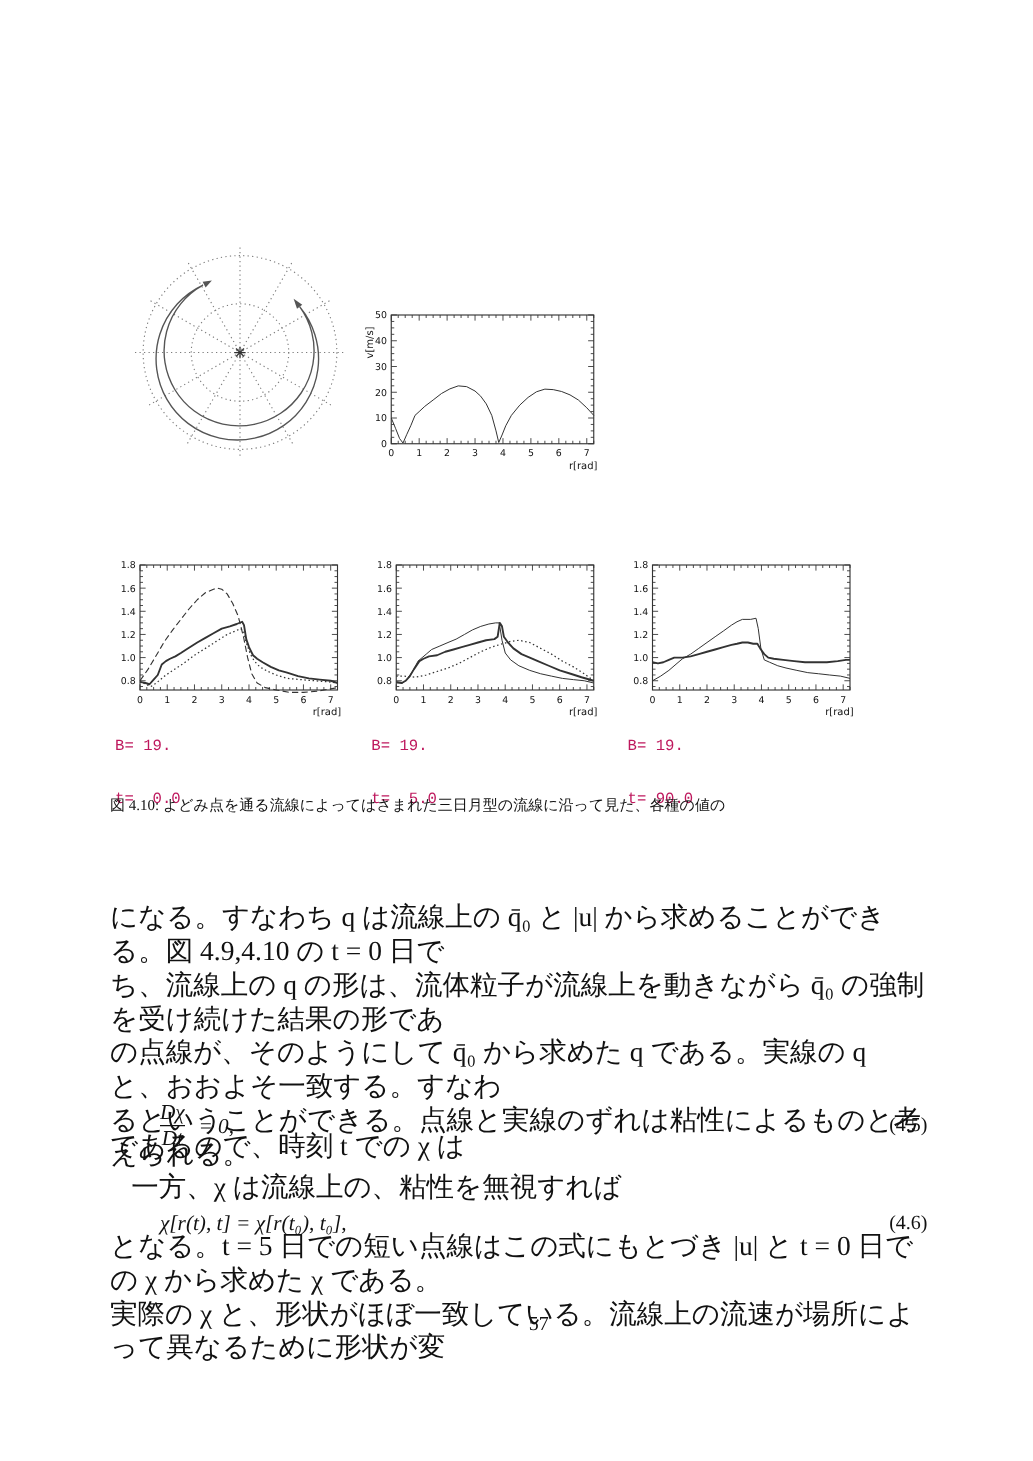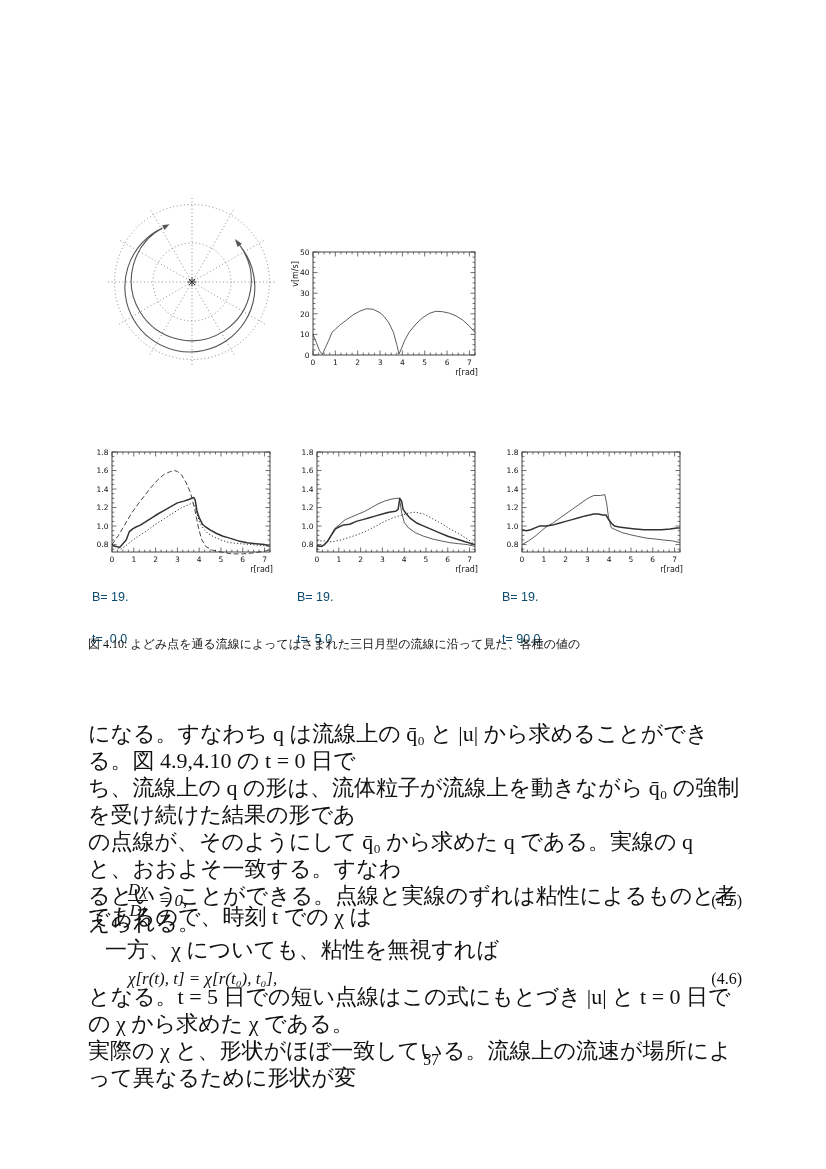--- a/index.html
+++ b/index.html
@@ -5,22 +5,22 @@
   html,body{margin:0;padding:0;background:#e8e8e8;}
   .page{
     position:relative; width:826px; height:1169px; background:#ffffff;
     font-family:"Liberation Serif","DejaVu Serif",serif; color:#111;
     overflow:hidden; margin:0 auto;
   }
   .abs{position:absolute;}
   .chart{position:absolute;}
   .chart svg{display:block; font-family:"DejaVu Sans","Liberation Sans",sans-serif;}
   .annot{
-    position:absolute; font-family:Liberation Sans, sans-serif;
-    font-size:12.5px; line-height:14px; white-space:pre; color:#0c4a6e;
+    position:absolute; font-family:Liberation Mono, monospace;
+    font-size:12.5px; line-height:14px; white-space:pre; color:#be185d;
   }
   .caption{position:absolute; left:88px; top:631px; width:654px;
     font-size:12px; line-height:27px;}
   .bodytext{position:absolute; left:88px; width:654px; font-size:22px; line-height:27px;}
   .indent1{text-indent:17px;}
   .equation{position:absolute; left:88px; width:654px; padding-left:40px; box-sizing:border-box;margin-top:24px;}
   .frac{display:inline-block; text-align:center; vertical-align:middle; font-style:italic; font-size:17px; line-height:20px;}
   .frac .den{display:block; border-top:1.3px solid #111;}
   .frac .num{display:block;}
   .eqrest{font-style:italic; font-size:17px; margin-left:7px; vertical-align:middle;}
@@ -578,21 +578,21 @@
 
   <div class="caption">
     <div>図 4.10: よどみ点を通る流線によってはさまれた三日月型の流線に沿って見た、各種の値の</div>
   </div>
 
   <div class="bodytext" style="top:720px">
     <div>になる。すなわち q は流線上の q̄₀ と |u| から求めることができる。図 4.9,4.10 の t = 0 日で</div>
     <div>ち、流線上の q の形は、流体粒子が流線上を動きながら q̄₀ の強制を受け続けた結果の形であ</div>
     <div>の点線が、そのようにして q̄₀ から求めた q である。実線の q と、おおよそ一致する。すなわ</div>
     <div>るということができる。点線と実線のずれは粘性によるものと考えられる。</div>
-    <div class="indent1">一方、χ についても、粘性を無視すれば</div>
+    <div class="indent1">一方、χ は流線上の、粘性を無視すれば</div>
   </div>
 
   <div class="equation" style="top:856px">
     <span class="frac">
       <span class="num">Dχ</span>
       <span class="den">Dt</span>
     </span>
     <span class="eqrest">= 0,</span>
     <span class="eqtag">(4.5)</span>
   </div>

